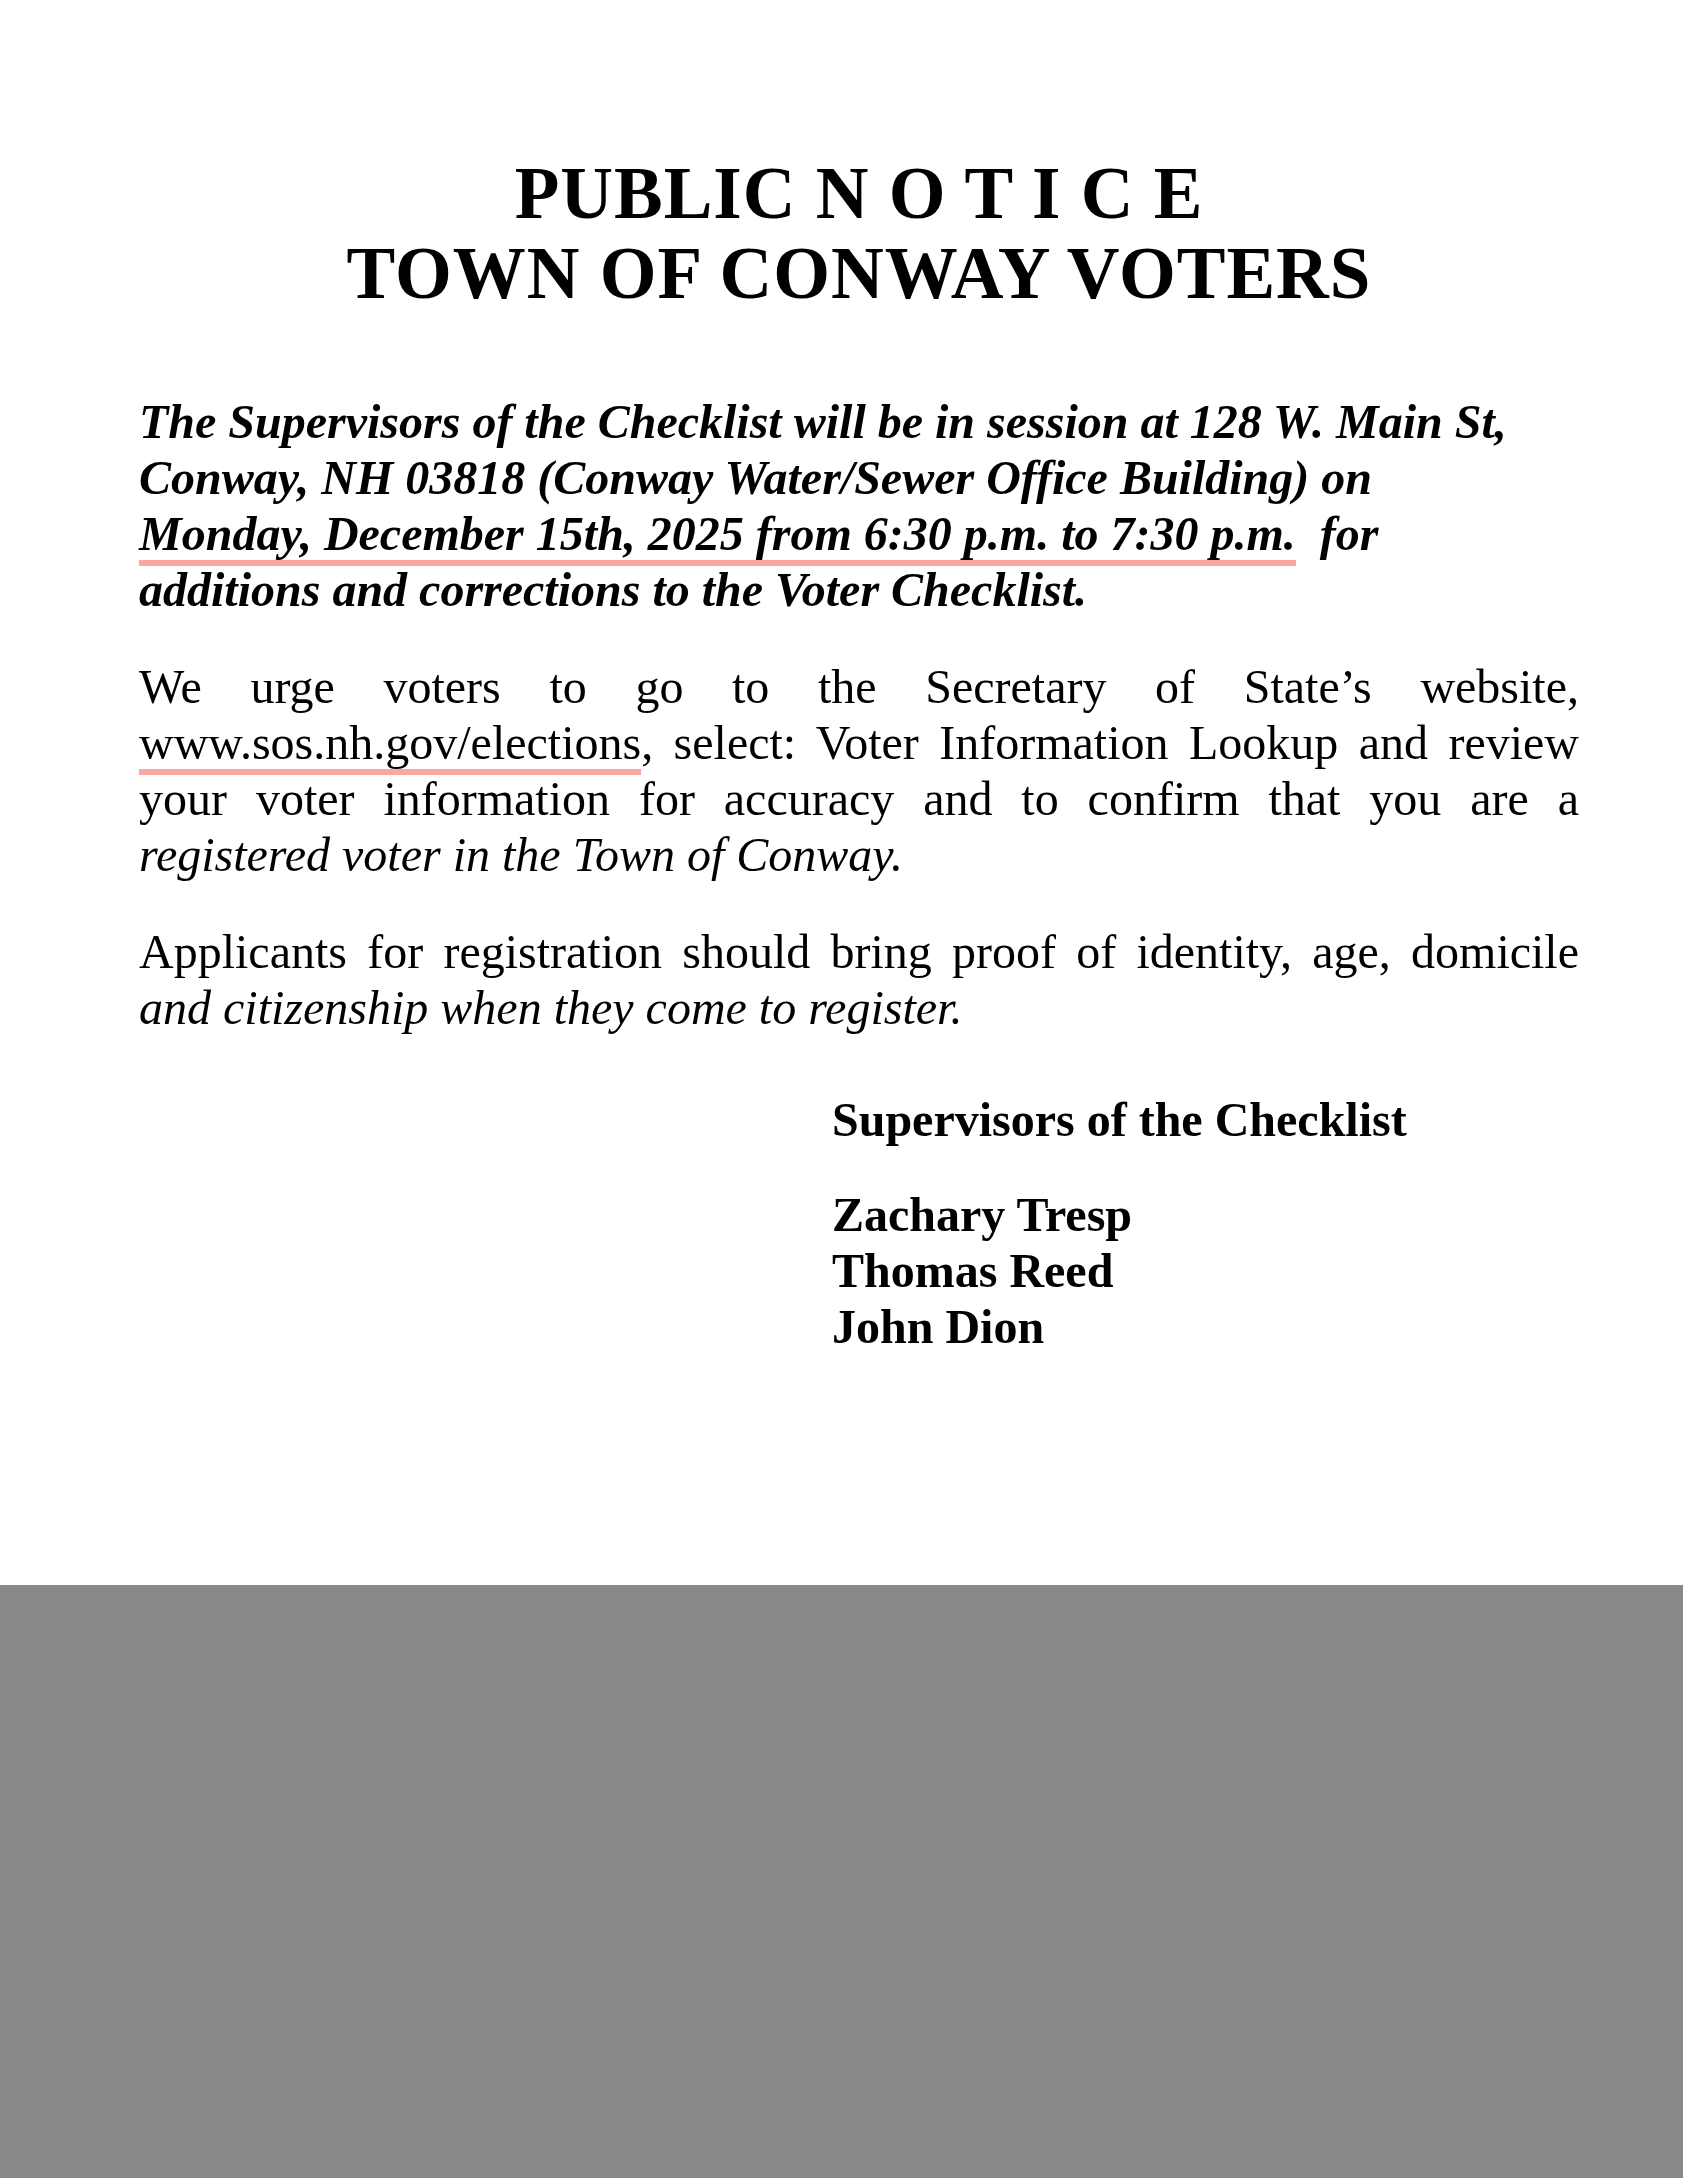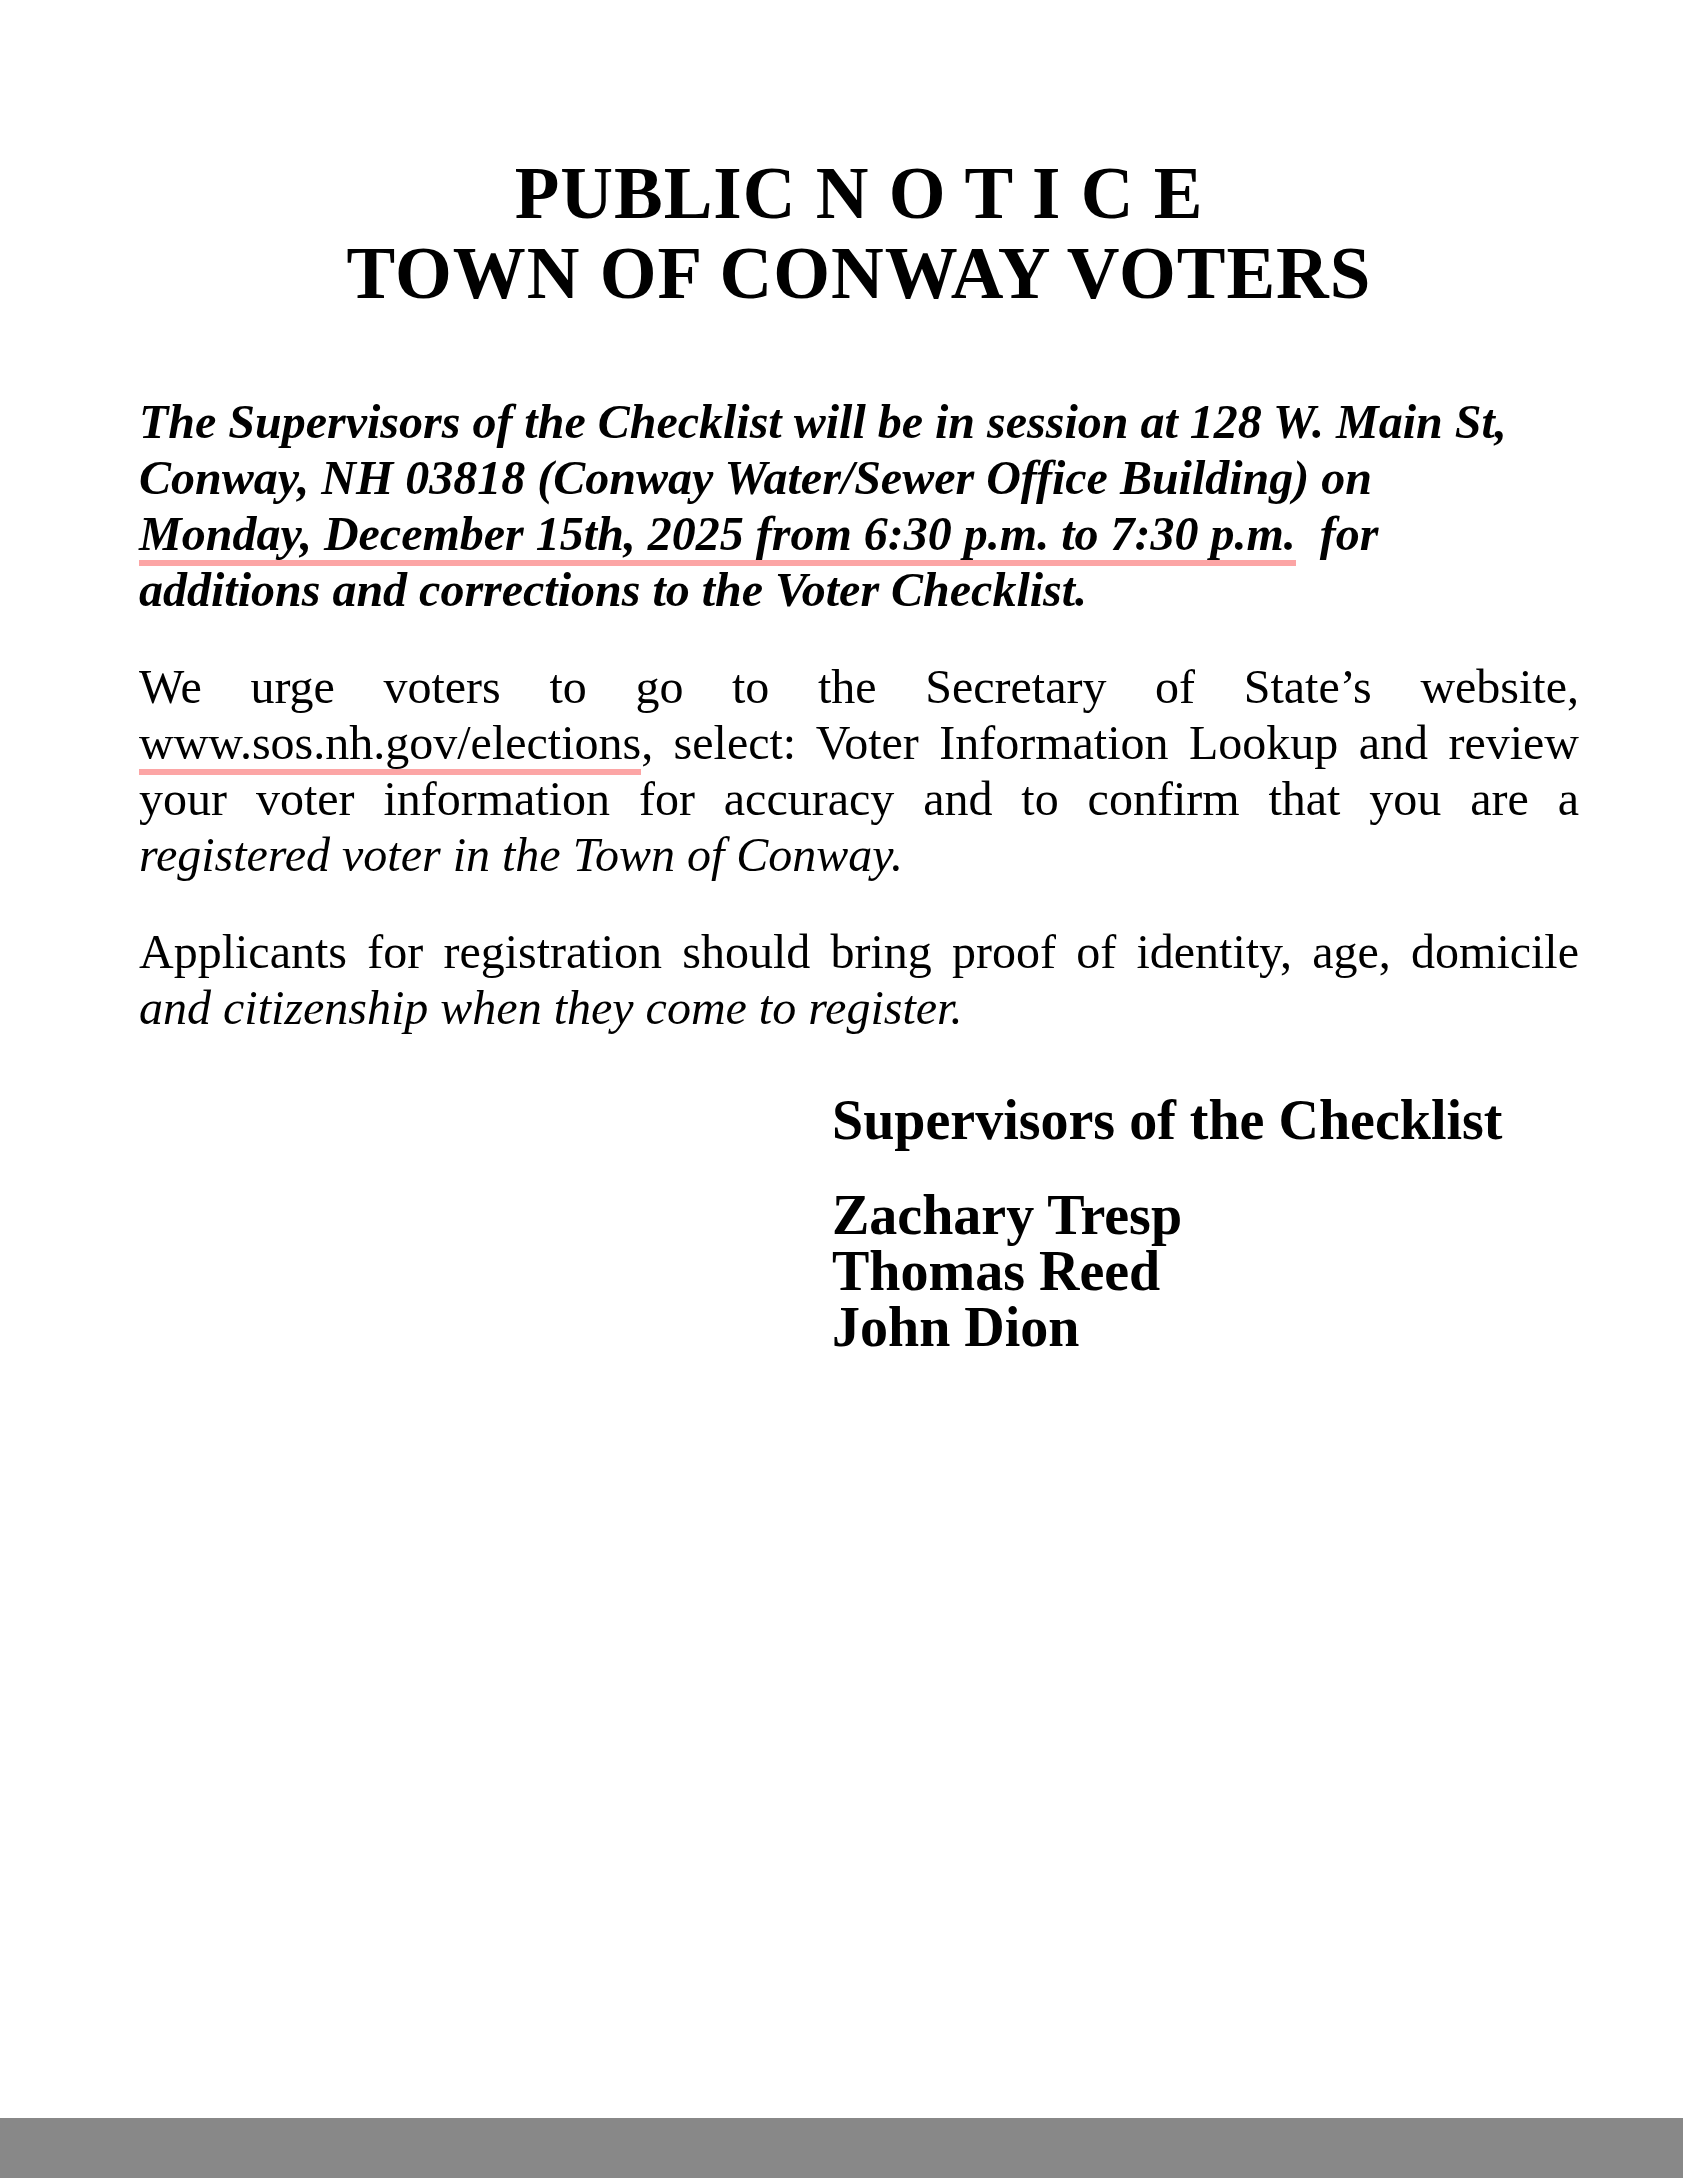--- a/index.html
+++ b/index.html
@@ -3,21 +3,21 @@
 <meta charset="utf-8">
 <style>
   html, body {
     margin: 0;
     padding: 0;
     background: #888;
   }
   .page {
     position: relative;
     width: 1683px;
-    height: 2118px;
+    height: 1585px;
     margin: 0 auto;
     background: #ffffff;
     color: #000000;
     font-family: "Liberation Serif", "DejaVu Serif", serif;
     overflow: hidden;
   }
   .content {
     padding: 154px 104px 0 139px;
   }
   .title-block {
@@ -48,21 +48,21 @@
     text-align: justify;
     text-align-last: justify; 
   }
   .seg.underline {
     border-bottom: 6px solid #fca5a5;
   }
   .signature {
     margin-top: 56px;
     margin-left: 693px;
     font-weight: 700;
-    font-size: 56px;
+    font-size: 48px;
     line-height: 56px;
   }
   .sig-names {
     margin-top: 39px;
   }
   .sig-name {
     white-space: pre;
   }
 </style>
 </head>

